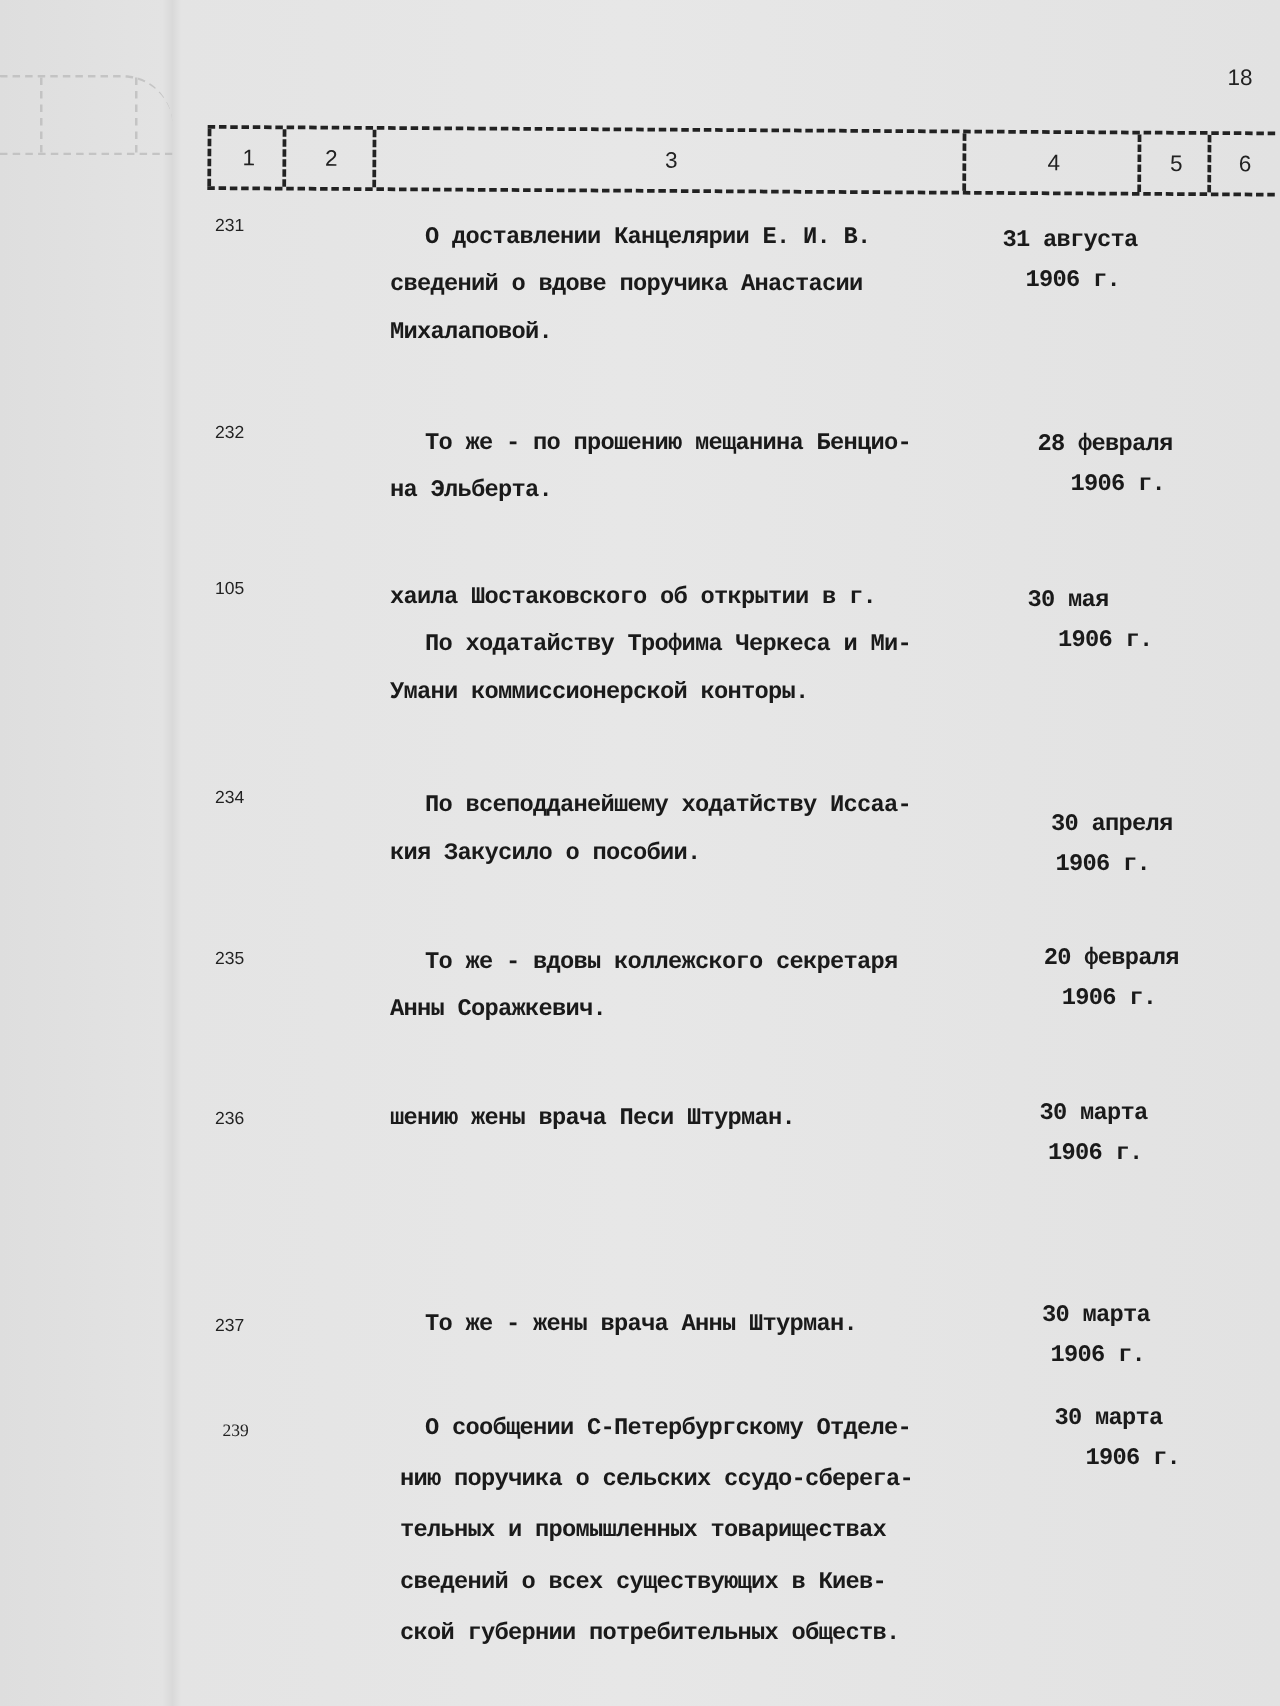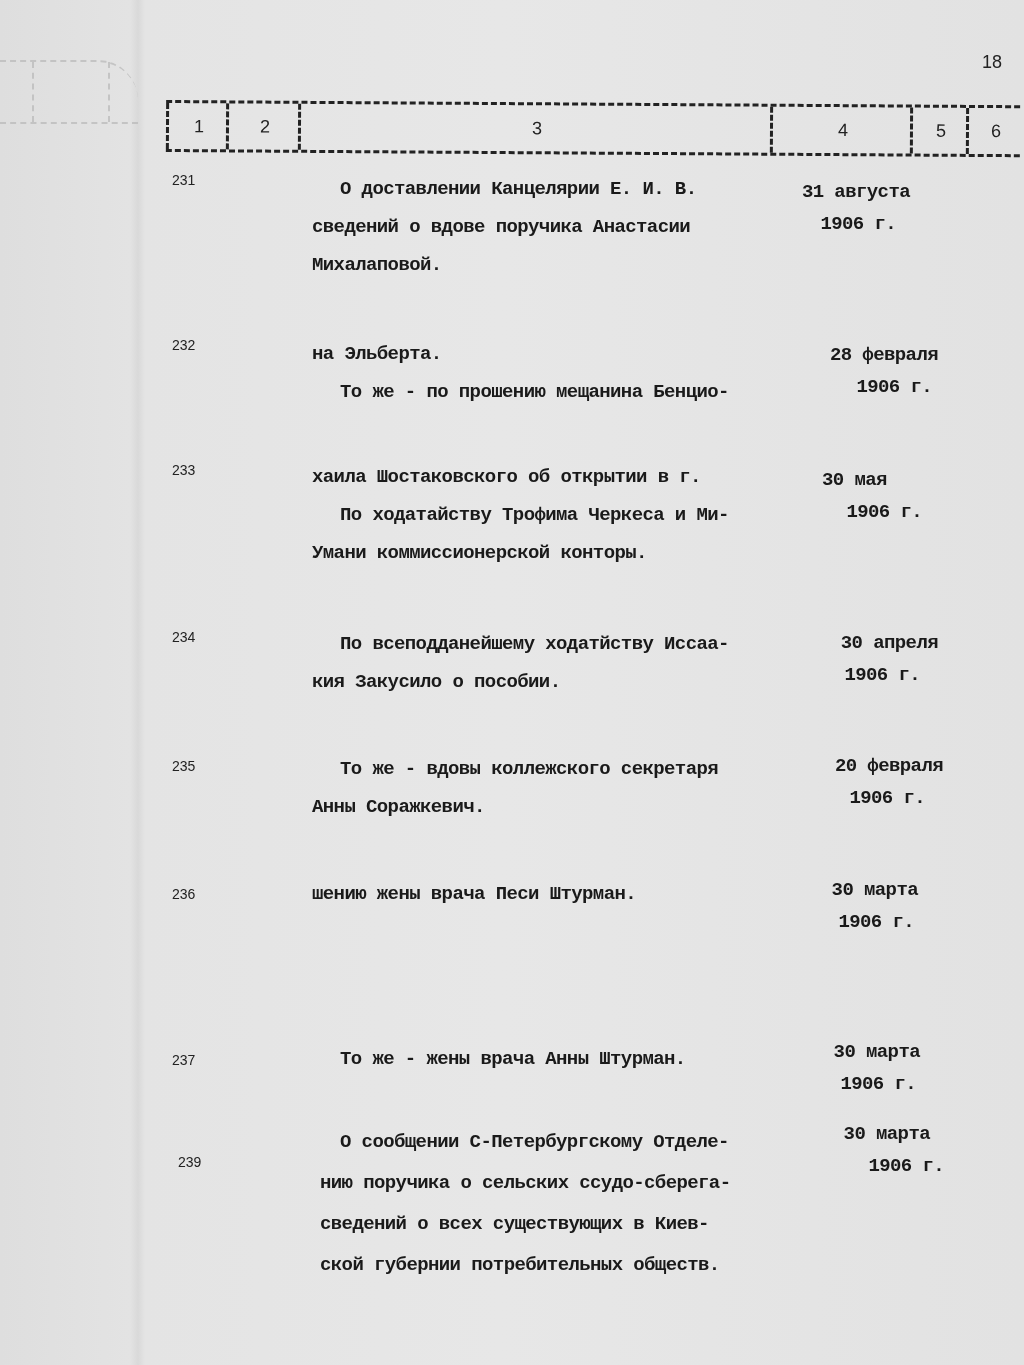--- a/index.html
+++ b/index.html
@@ -75,49 +75,49 @@
     </div>
     <div class="date" style="left:780px; width:130px; top:6px;">
       <span>31 августа</span>
       <span style="padding-right:14px;">1906 г.</span>
     </div>
   </div>
 
   <div class="entry" style="top:335px;">
     <div class="num" style="top:2px;">232</div>
     <div class="desc">
+      <span class="line first">То же - по прошению мещанина Бенцио-</span>
       <span class="line">на Эльберта.</span>
-      <span class="line first">То же - по прошению мещанина Бенцио-</span>
     </div>
     <div class="date" style="left:800px; width:138px; top:4px;">
       <span>28 февраля</span>
       <span style="padding-right:6px;">1906 г.</span>
     </div>
   </div>
 
   <div class="entry" style="top:458px;">
-    <div class="num" style="top:4px;">233</div>
+    <div class="num" style="top:4px;">105</div>
     <div class="desc">
       <span class="line">хаила Шостаковского об открытии в г.</span>
       <span class="line first">По ходатайству Трофима Черкеса и Ми-</span>
       <span class="line">Умани коммиссионерской конторы.</span>
     </div>
     <div class="date" style="left:800px; width:122px; top:6px;">
       <span style="text-align:left; padding-left:22px;">30 мая</span>
       <span>1906 г.</span>
     </div>
   </div>
 
   <div class="entry" style="top:625px;">
     <div class="num" style="top:4px;">234</div>
     <div class="desc">
       <span class="line first">По всеподданейшему ходатйству Иссаа-</span>
       <span class="line">кия Закусило о пособии.</span>
     </div>
-    <div class="date" style="left:810px; width:128px; top:2px;">
+    <div class="date" style="left:810px; width:128px; top:18px;">
       <span>30 апреля</span>
       <span style="padding-right:18px;">1906 г.</span>
     </div>
   </div>
 
   <div class="entry" style="top:750px;">
     <div class="num" style="top:8px;">235</div>
     <div class="desc">
       <span class="line first">То же - вдовы коллежского секретаря</span>
       <span class="line">Анны Соражкевич.</span>
@@ -144,24 +144,25 @@
     <div class="desc">
       <span class="line first">То же - жены врача Анны Штурман.</span>
     </div>
     <div class="date" style="left:800px; width:120px; top:-4px;">
       <span>30 марта</span>
       <span style="padding-right:4px;">1906 г.</span>
     </div>
   </div>
 
   <div class="entry" style="top:1122px;">
-    <div class="num" style="left:178px; top:32px;">239</div>
+    <div class="num" style="left:178px; top:16px;font-family:Liberation Serif, serif;">239</div>
     <div class="desc" style="line-height:41px;">
       <span class="line first">О сообщении С-Петербургскому Отделе-</span>
       <span class="line" style="padding-left:8px;">нию поручика о сельских ссудо-сберега-</span>
+      <span class="line" style="padding-left:8px;">тельных и промышленных товариществах</span>
       <span class="line" style="padding-left:8px;">сведений о всех существующих в Киев-</span>
       <span class="line" style="padding-left:8px;">ской губернии потребительных обществ.</span>
     </div>
     <div class="date" style="left:810px; width:134px; top:-4px;">
       <span style="padding-right:14px;">30 марта</span>
       <span>1906 г.</span>
     </div>
   </div>
 
 </div>

